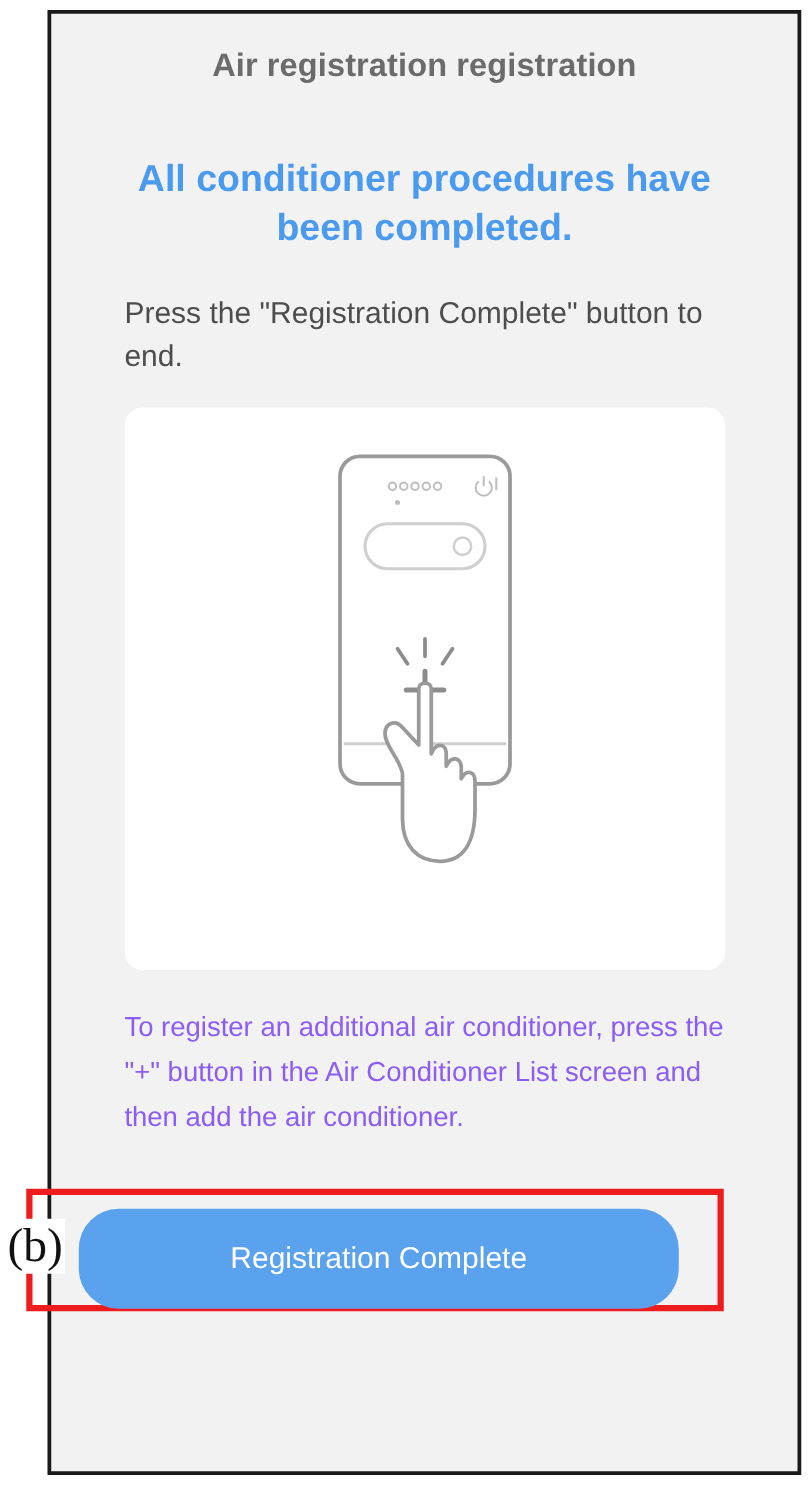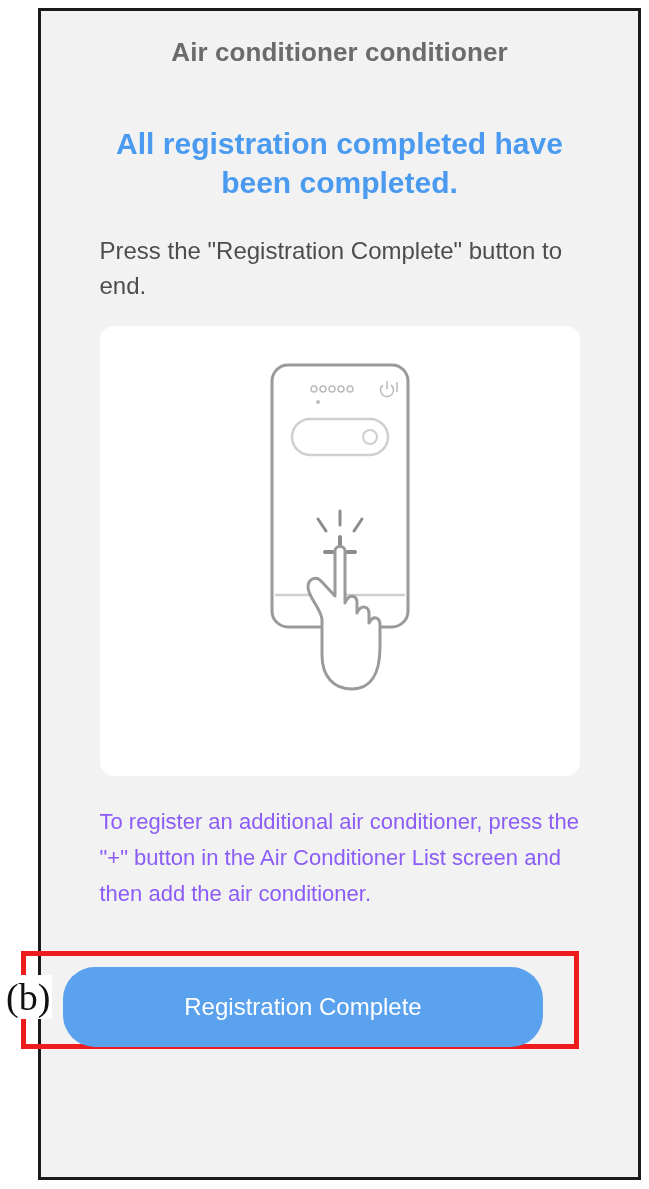--- a/index.html
+++ b/index.html
@@ -120,23 +120,23 @@
     padding: 0 2px;
   }
 
   .illus-svg { display:block; }
 </style>
 </head>
 <body>
 
 <div id="phone-frame">
 
-  <div id="screen-title">Air conditioner conditioner</div>
-
-  <div id="headline">All registration completed have been completed.</div>
+  <div id="screen-title">Air registration registration</div>
+
+  <div id="headline">All conditioner procedures have been completed.</div>
 
   <div id="instruction">Press the "Registration Complete" button to end.</div>
 
   <div id="illustration-card">
     <svg class="illus-svg" width="300" height="400" viewBox="0 0 300 400">
 
       <rect x="82" y="14" width="136" height="262" rx="16" ry="16" fill="#ffffff" stroke="#9a9a9a" stroke-width="3"></rect>
 
       <circle cx="124" cy="38" r="3" fill="none" stroke="#bdbdbd" stroke-width="1.6"></circle>
       <circle cx="133" cy="38" r="3" fill="none" stroke="#bdbdbd" stroke-width="1.6"></circle>

